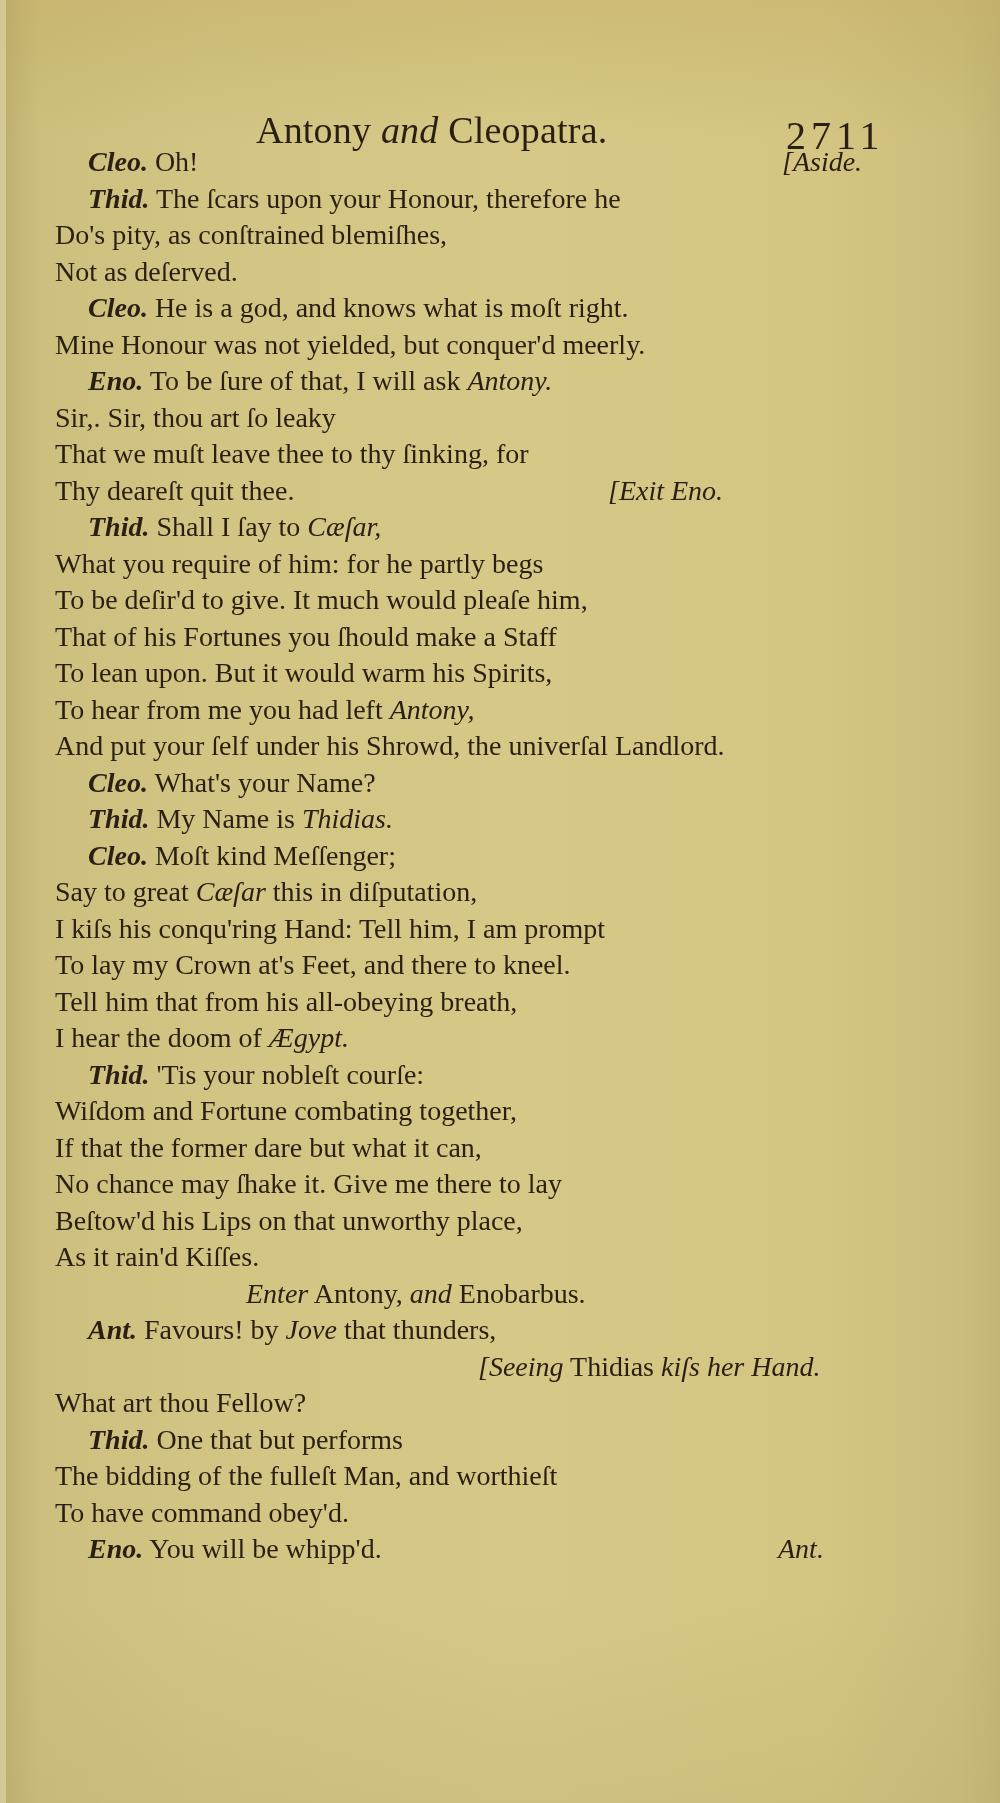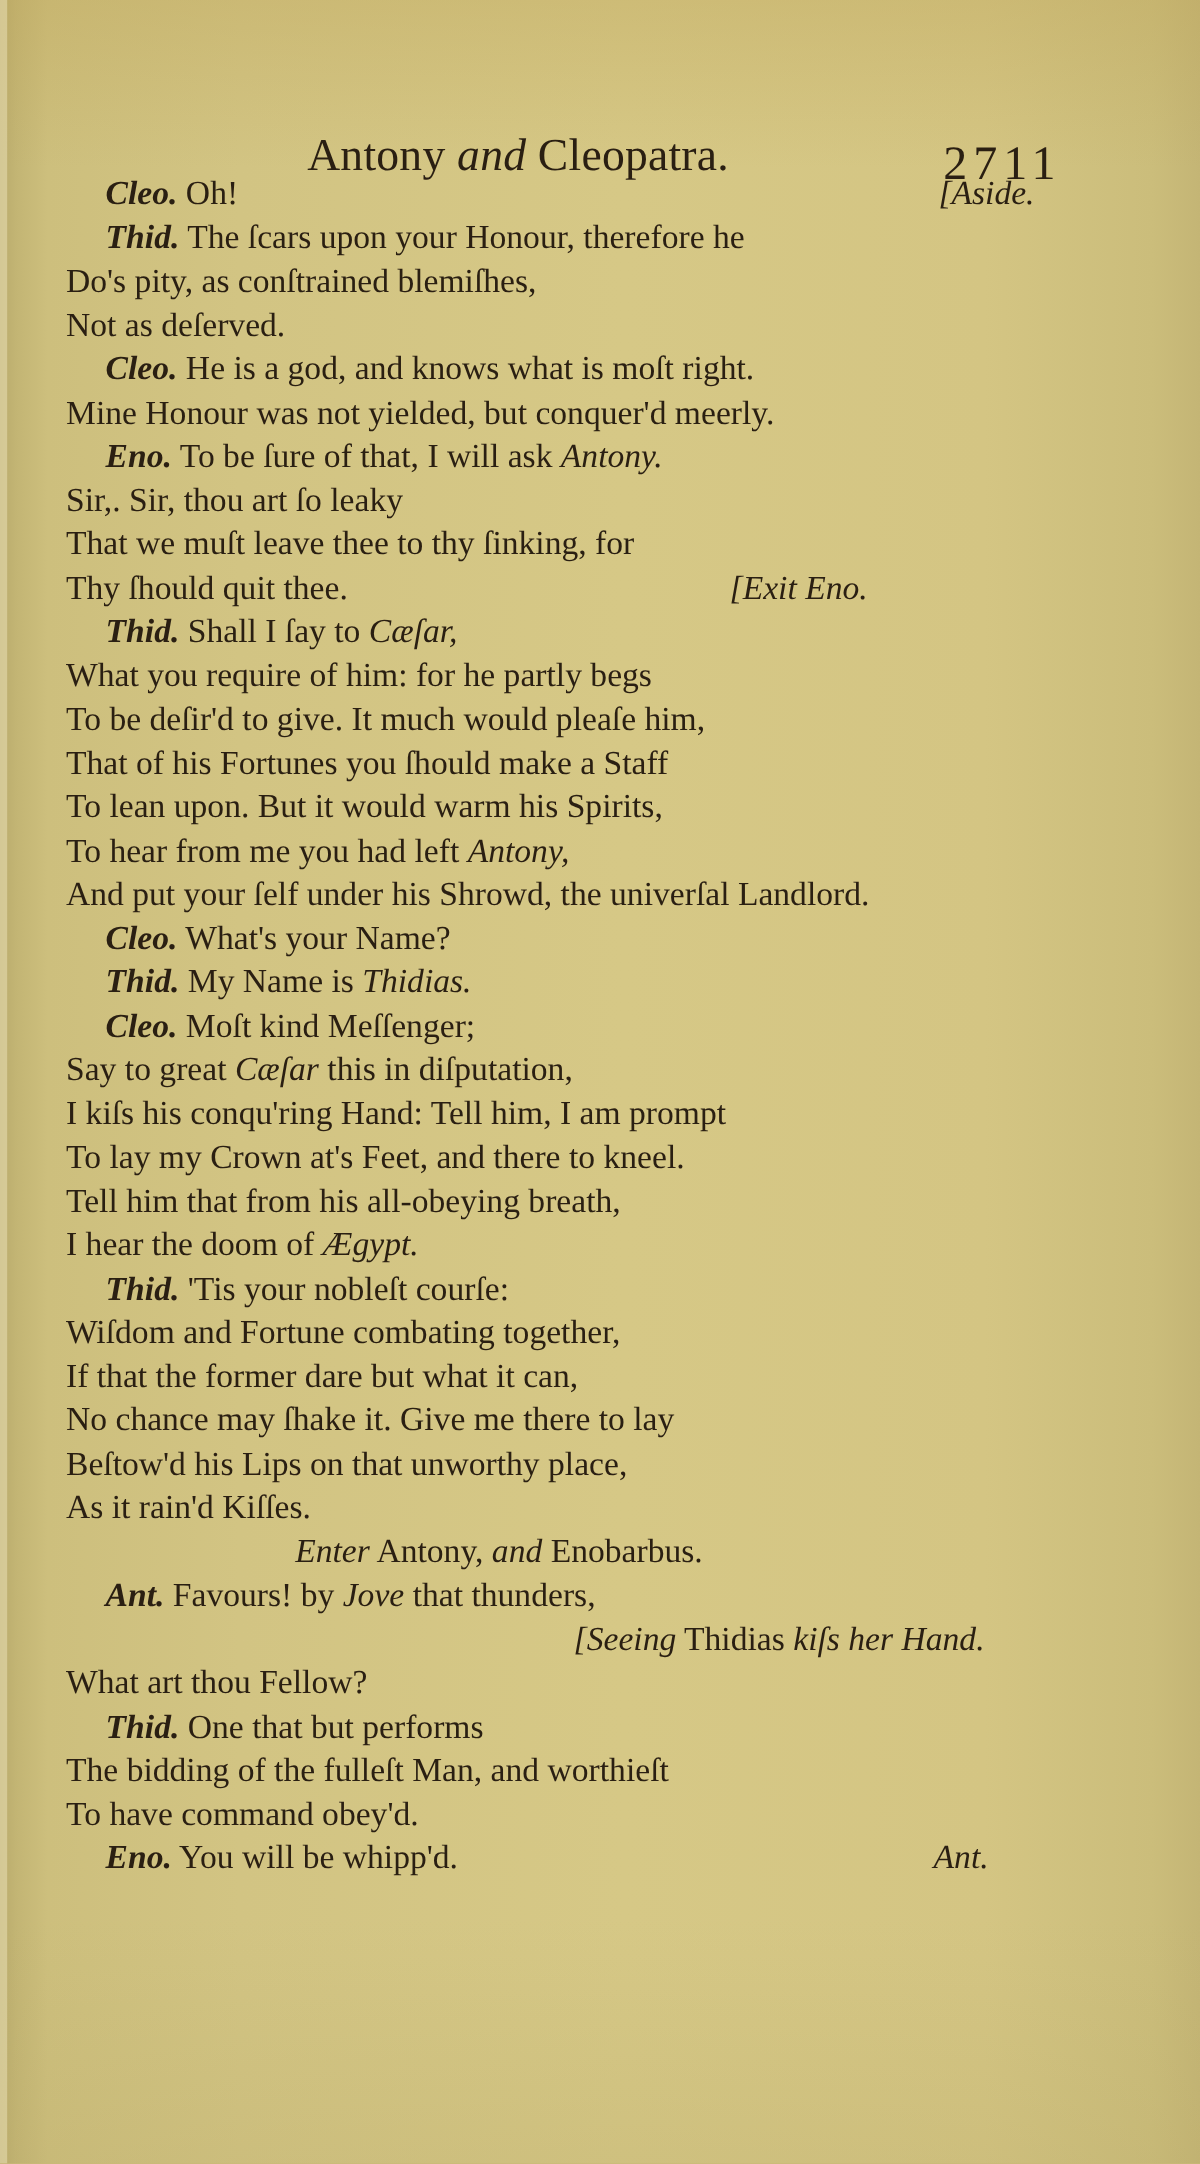--- a/index.html
+++ b/index.html
@@ -84,21 +84,21 @@
       <div class="line speech">
         <span class="body"><i class="spk">Eno.</i> <span>To be ſure of that, I will ask </span><i>Antony.</i></span>
       </div>
       <div class="line">
         <span class="body"><span>Sir,. Sir, thou art ſo leaky</span></span>
       </div>
       <div class="line">
         <span class="body"><span>That we muſt leave thee to thy ſinking, for</span></span>
       </div>
       <div class="line">
-        <span class="body"><span>Thy ſhould quit thee.</span></span>
+        <span class="body"><span>Thy deareſt quit thee.</span></span>
         <span class="right" style="left: 608px; font-style: italic;">[Exit Eno.</span>
       </div>
       <div class="line speech">
         <span class="body"><i class="spk">Thid.</i> <span>Shall I ſay to </span><i>Cæſar,</i></span>
       </div>
       <div class="line">
         <span class="body"><span>What you require of him: for he partly begs</span></span>
       </div>
       <div class="line">
         <span class="body"><span>To be deſir'd to give.  It much would pleaſe him,</span></span>

